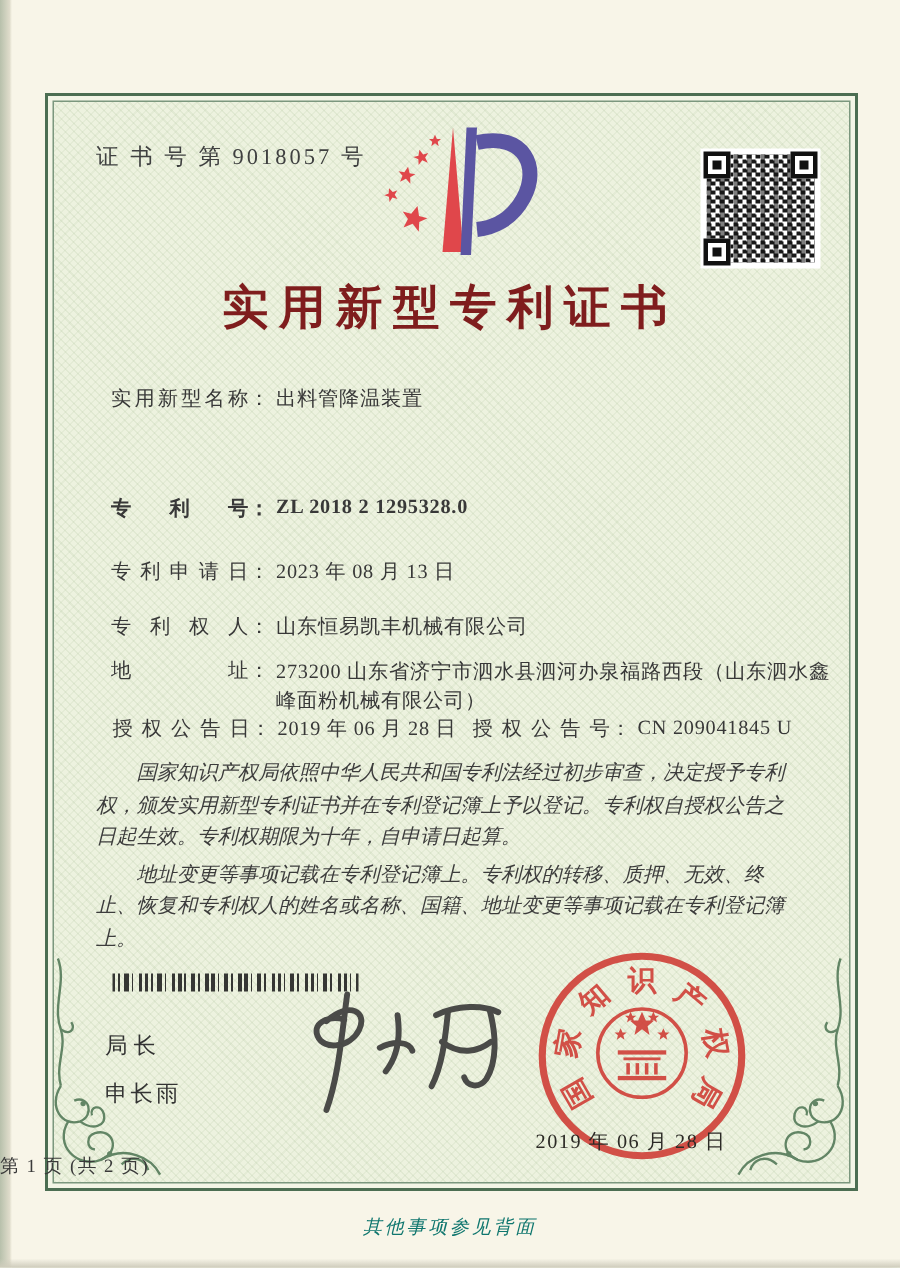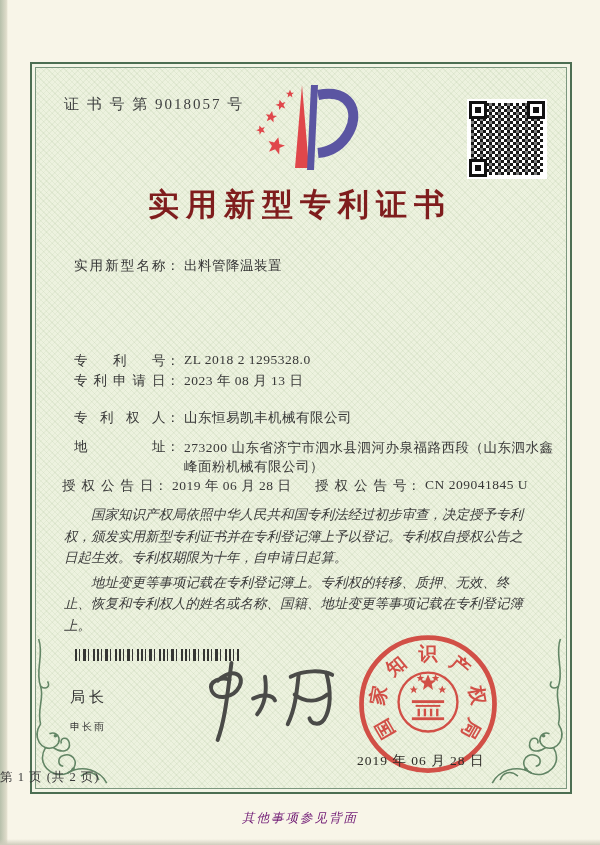--- a/index.html
+++ b/index.html
@@ -40,29 +40,29 @@
   .paras p{margin:0 16px 3px 0;text-indent:2em;}
 
   .barcode{left:75px;top:649px;width:164px;height:12px;opacity:.88;
         background:repeating-linear-gradient(90deg,
           #1d1d1d 0 2px,transparent 2px 4px,#1d1d1d 4px 5px,transparent 5px 8px,
           #1d1d1d 8px 11px,transparent 11px 13px,#1d1d1d 13px 14px,transparent 14px 18px,
           #1d1d1d 18px 20px,transparent 20px 22px);}
 
   .director-role{left:70px;top:688px;font-size:15px;letter-spacing:4px;color:#333;
         font-family:"Liberation Sans","DejaVu Sans",sans-serif;}
-  .director-name{left:70px;top:720px;font-size:10px;letter-spacing:2px;color:#333;
+  .director-name{left:70px;top:720px;font-size:15px;letter-spacing:2px;color:#333;
         font-family:"Liberation Sans","DejaVu Sans",sans-serif;}
 
   .seal-date{left:357px;top:752px;font-size:13.5px;letter-spacing:1px;color:#2c2a26;z-index:6;}
 
   .footer-page{left:0;right:0;top:769px;text-align:left;font-size:12.5px;
         letter-spacing:1px;color:#3a3a3a;}
   .back-note{left:0;right:0;top:810px;text-align:center;font-size:12.5px;font-style:italic;
-        letter-spacing:2px;color:#701a75;}
+        letter-spacing:2px;color:#0f766e;}
 
   
   .qr{left:467px;top:99px;width:80px;height:80px;background:#fff;z-index:3;}
   .qr-modules{position:absolute;left:4px;top:4px;width:72px;height:72px;
         background:
           repeating-linear-gradient(90deg,rgba(20,20,20,.55) 0 3px,transparent 3px 9px),
           repeating-conic-gradient(#181818 0% 25%, transparent 25% 50%);
         background-size:auto,6px 6px;}
   .qr-finder{position:absolute;width:18px;height:18px;border:3px solid #111;background:#fff;box-sizing:border-box;}
   .qr-finder::after{content:"";position:absolute;left:3px;top:3px;width:6px;height:6px;background:#111;}
@@ -100,33 +100,33 @@
     <div class="qr-finder qr-f-tl"></div>
     <div class="qr-finder qr-f-tr"></div>
     <div class="qr-finder qr-f-bl"></div>
   </div>
 
   <div class="abs title">实用新型专利证书</div>
 
   <div class="abs field-row" style="left:64px;top:257px;">
     <span class="flabel">实用新型名称</span><span class="fcolon">：</span><span class="fvalue">出料管降温装置</span>
   </div>
-  <div class="abs field-row" style="left:64px;top:352px;">
+  <div class="abs field-row" style="left:64px;top:330px;font-weight:bold;">
     <span class="flabel">专利号</span><span class="fcolon">：</span><span class="fvalue">ZL 2018 2 1295328.0</span>
   </div>
   <div class="abs field-row" style="left:64px;top:372px;">
     <span class="flabel">专利申请日</span><span class="fcolon">：</span><span class="fvalue">2023 年 08 月 13 日</span>
   </div>
   <div class="abs field-row" style="left:64px;top:409px;">
     <span class="flabel">专利权人</span><span class="fcolon">：</span><span class="fvalue">山东恒易凯丰机械有限公司</span>
   </div>
   <div class="abs field-row" style="left:64px;top:438px;">
     <span class="flabel">地址</span><span class="fcolon">：</span><span class="fvalue wrap">273200  山东省济宁市泗水县泗河办泉福路西段（山东泗水鑫峰面粉机械有限公司）</span>
   </div>
-  <div class="abs field-row" style="left:52px;top:477px;">
+  <div class="abs field-row" style="left:65px;top:477px;">
     <span class="flabel">授权公告日</span><span class="fcolon">：</span><span class="fvalue">2019 年 06 月 28 日</span>
   </div>
   <div class="abs field-row" style="left:305px;top:477px;">
     <span class="flabel">授权公告号</span><span class="fcolon">：</span><span class="fvalue">CN 209041845 U</span>
   </div>
 
   <div class="abs paras">
     <p>国家知识产权局依照中华人民共和国专利法经过初步审查，决定授予专利权，颁发实用新型专利证书并在专利登记簿上予以登记。专利权自授权公告之日起生效。专利权期限为十年，自申请日起算。</p>
     <p>地址变更等事项记载在专利登记簿上。专利权的转移、质押、无效、终止、恢复和专利权人的姓名或名称、国籍、地址变更等事项记载在专利登记簿上。</p>
   </div>

